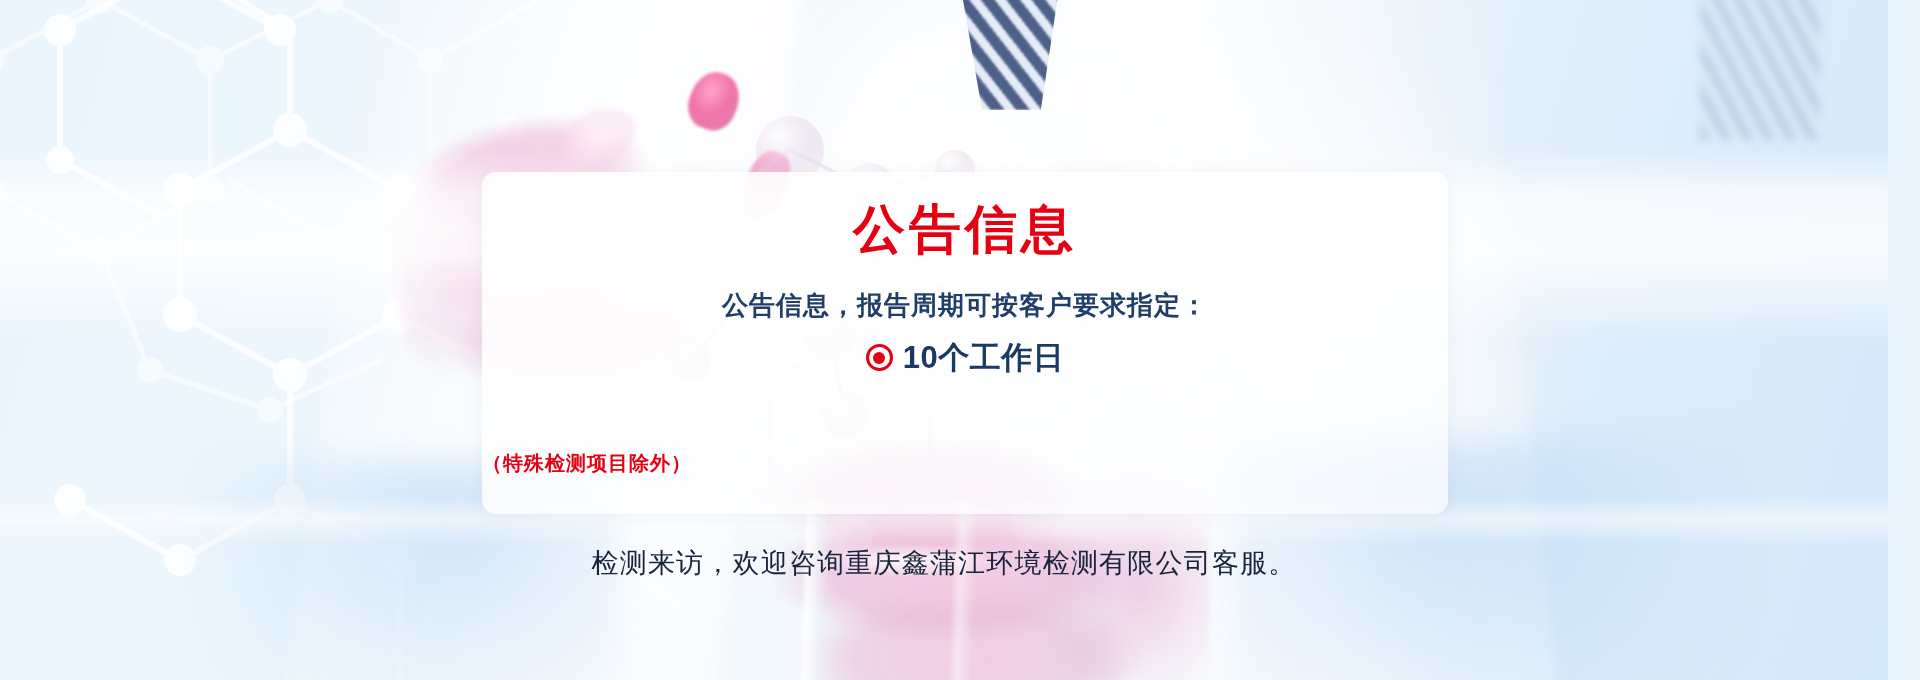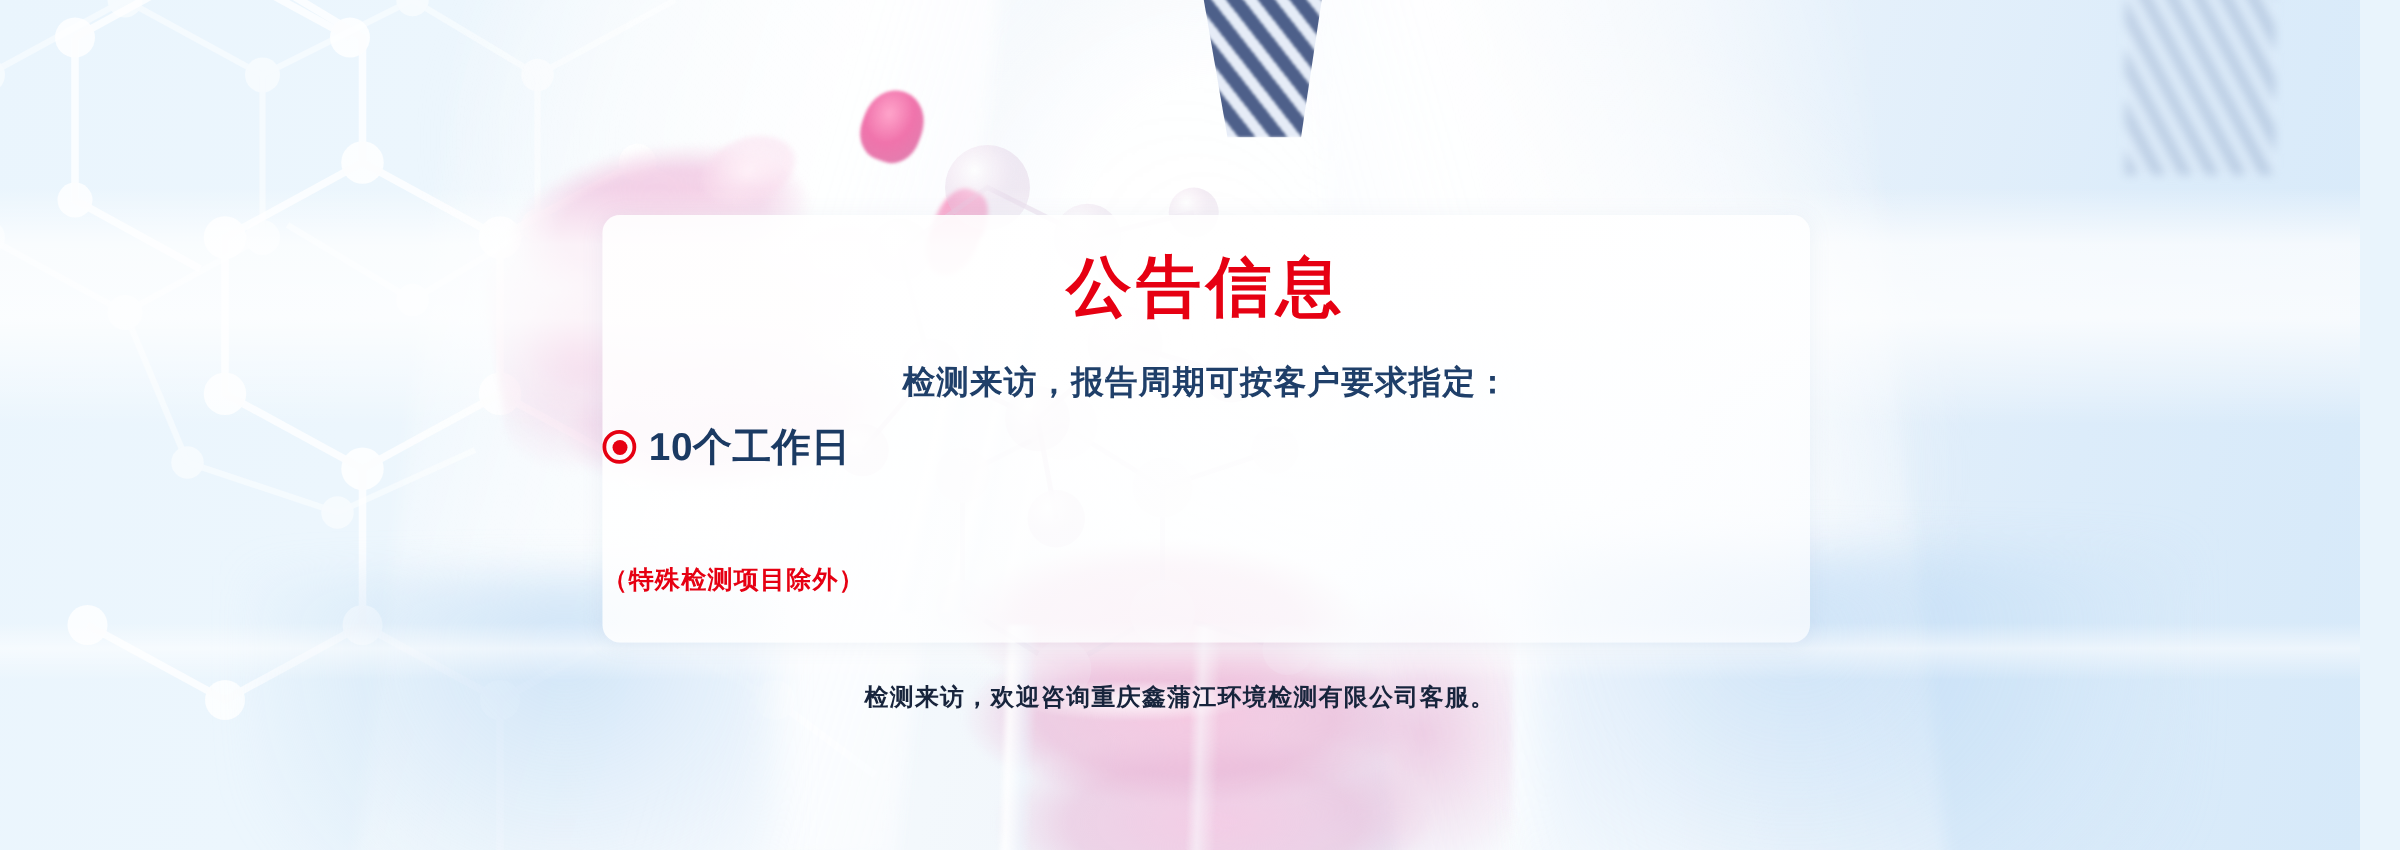--- a/index.html
+++ b/index.html
@@ -248,21 +248,21 @@
 
   #subtitle {
     position:absolute; left:0; right:0; top:116px;
     text-align:center;
     font-size:26px; font-weight:bold; letter-spacing:1px;
     color:#1f3f69;
   }
 
   #options {
     position:absolute; left:0; right:0; top:170px;
-    display:flex; align-items:center; 
+    display:flex; align-items:center; justify-content:center;
     gap:46px;
   }
   .option { display:flex; align-items:center; gap:10px; }
   .radio-icon {
     width:27px; height:27px; border-radius:50%;
     border:3.5px solid #e60012;
     display:flex; align-items:center; justify-content:center;
     flex:0 0 auto;
   }
   .radio-icon i {
@@ -276,21 +276,21 @@
 
   #note {
     position:absolute; left:0; right:0; top:278px;
     font-size:20px; font-weight:bold; letter-spacing:1px;
     color:#e60012;
   }
 
   #footer-line {
     position:absolute; left:0; right:0; top:545px;
     text-align:center;
-    font-size:19px; font-weight:bold; letter-spacing:1.2px;
+    font-size:27px; font-weight:normal; letter-spacing:1.2px;
     color:#17243c;
   }
 </style>
 </head>
 <body>
 
 <div id="banner">
 
   <svg class="mol-layer mol-left" viewBox="0 0 640 520" preserveAspectRatio="none">
     <g stroke="#ffffff" stroke-width="5" fill="none" opacity="0.85">
@@ -414,21 +414,21 @@
     <circle cx="330" cy="220" r="20" fill="#f2e6f2" opacity="0.8"></circle>
   </svg>
 
   <div class="haze"></div>
   <div class="haze2"></div>
 
   <div id="card">
 
     <div id="title">公告信息</div>
 
-    <div id="subtitle">检测来访，报告周期可按客户要求指定：</div>
+    <div id="subtitle">公告信息，报告周期可按客户要求指定：</div>
 
     <div id="options">
 
       <div class="option">
         <span class="radio-icon">
             <i></i>
           </span>
         <span class="option-label">10个工作日</span>
       </div>
 

